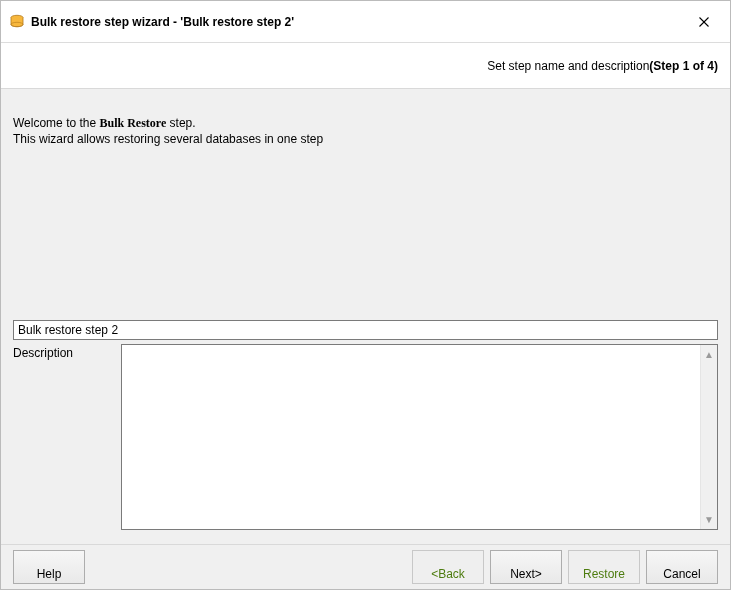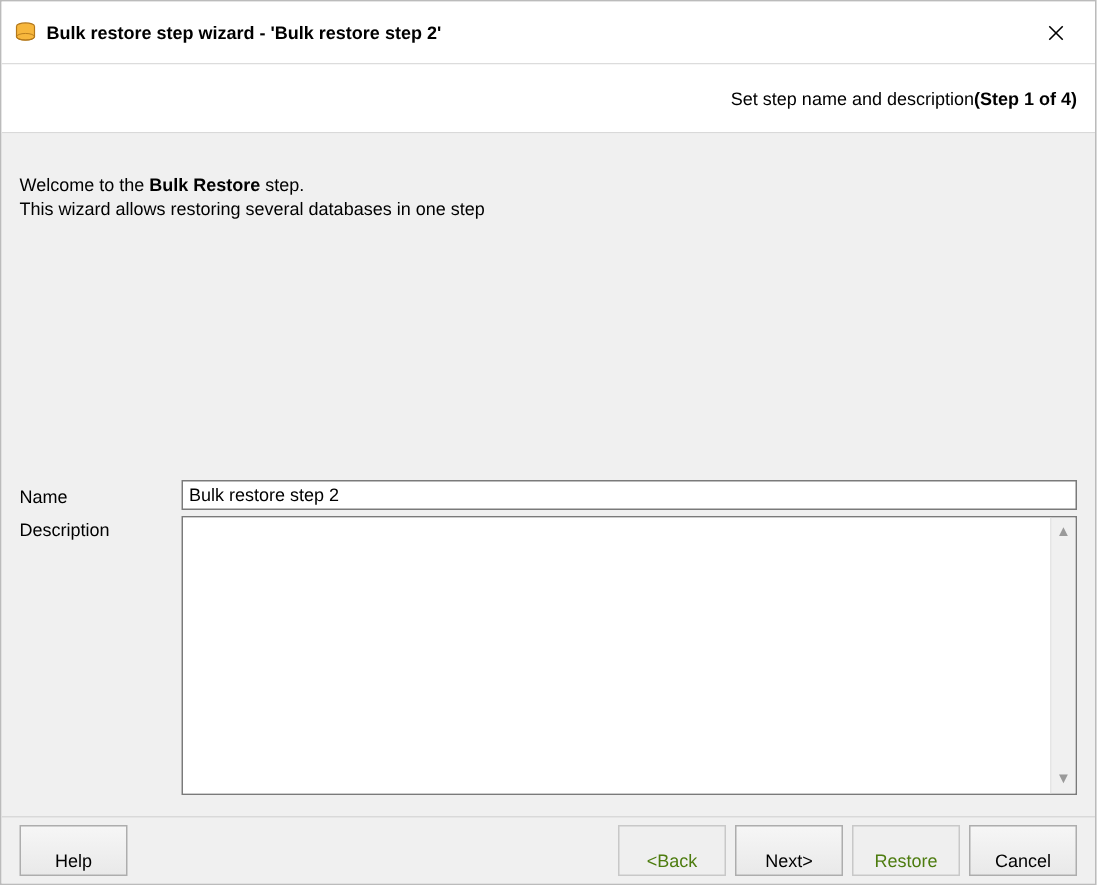--- a/index.html
+++ b/index.html
@@ -73,21 +73,21 @@
       padding: 12px 12px 0 12px;
       display: flex;
       flex-direction: column;
       overflow: hidden;
     }
     .welcome {
       padding-top: 14px;
       padding-bottom: 6px;
       line-height: 1.35;
     }
-    .welcome .bold { font-weight: bold; }
+    .welcome .bold { font-weight: bold; font-family: Liberation Serif, serif; }
     .spacer-flex { flex: 1; }
 
     .form-area {
       padding-bottom: 10px;
     }
     .form-row {
       display: flex;
       align-items: flex-start;
       margin-bottom: 4px;
     }
@@ -203,21 +203,20 @@
     <div>
       <span>Welcome to the </span><span class="bold">Bulk Restore</span><span> step.</span>
     </div>
     <div>This wizard allows restoring several databases in one step</div>
   </div>
 
   <div class="spacer-flex"></div>
 
   <div class="form-area">
     <div class="form-row name-row">
-      <div class="form-label">Name</div>
       <input type="text" class="text-input" value="Bulk restore step 2" style="">
     </div>
     <div class="form-row">
       <div class="form-label">Description</div>
       <div class="textarea-wrap">
         <textarea style=""></textarea>
         <div class="fake-scroll">
           <div class="arrow">▲</div>
           <div class="arrow">▼</div>
         </div>

